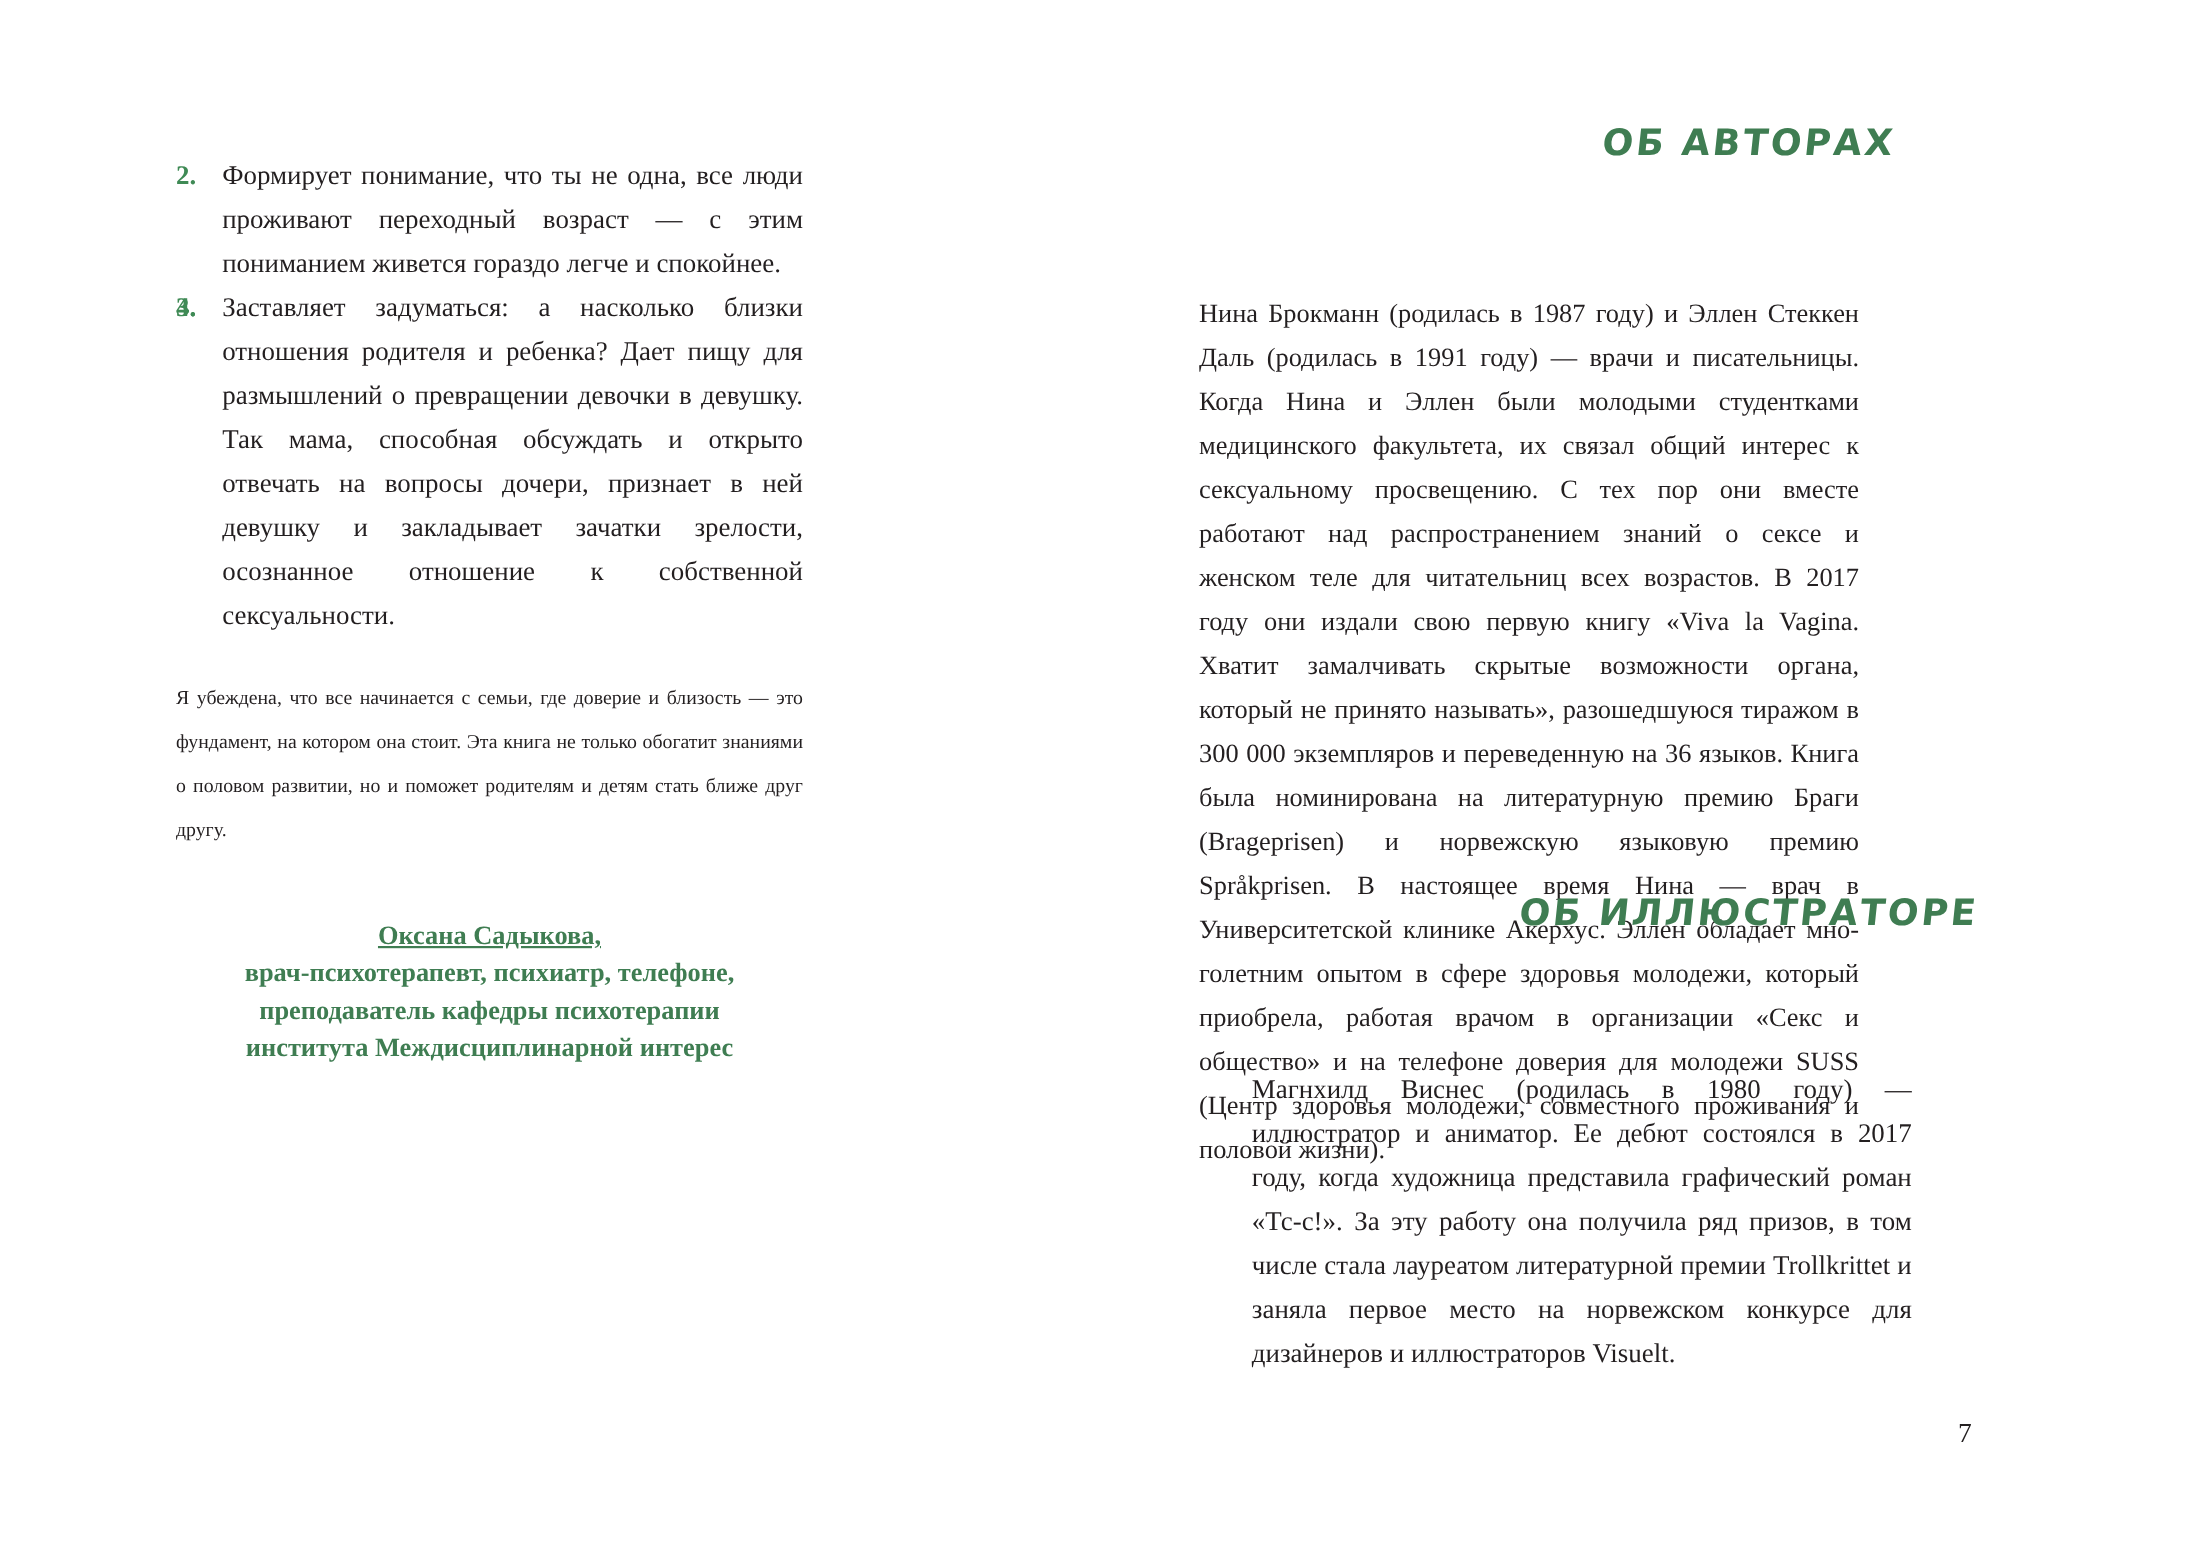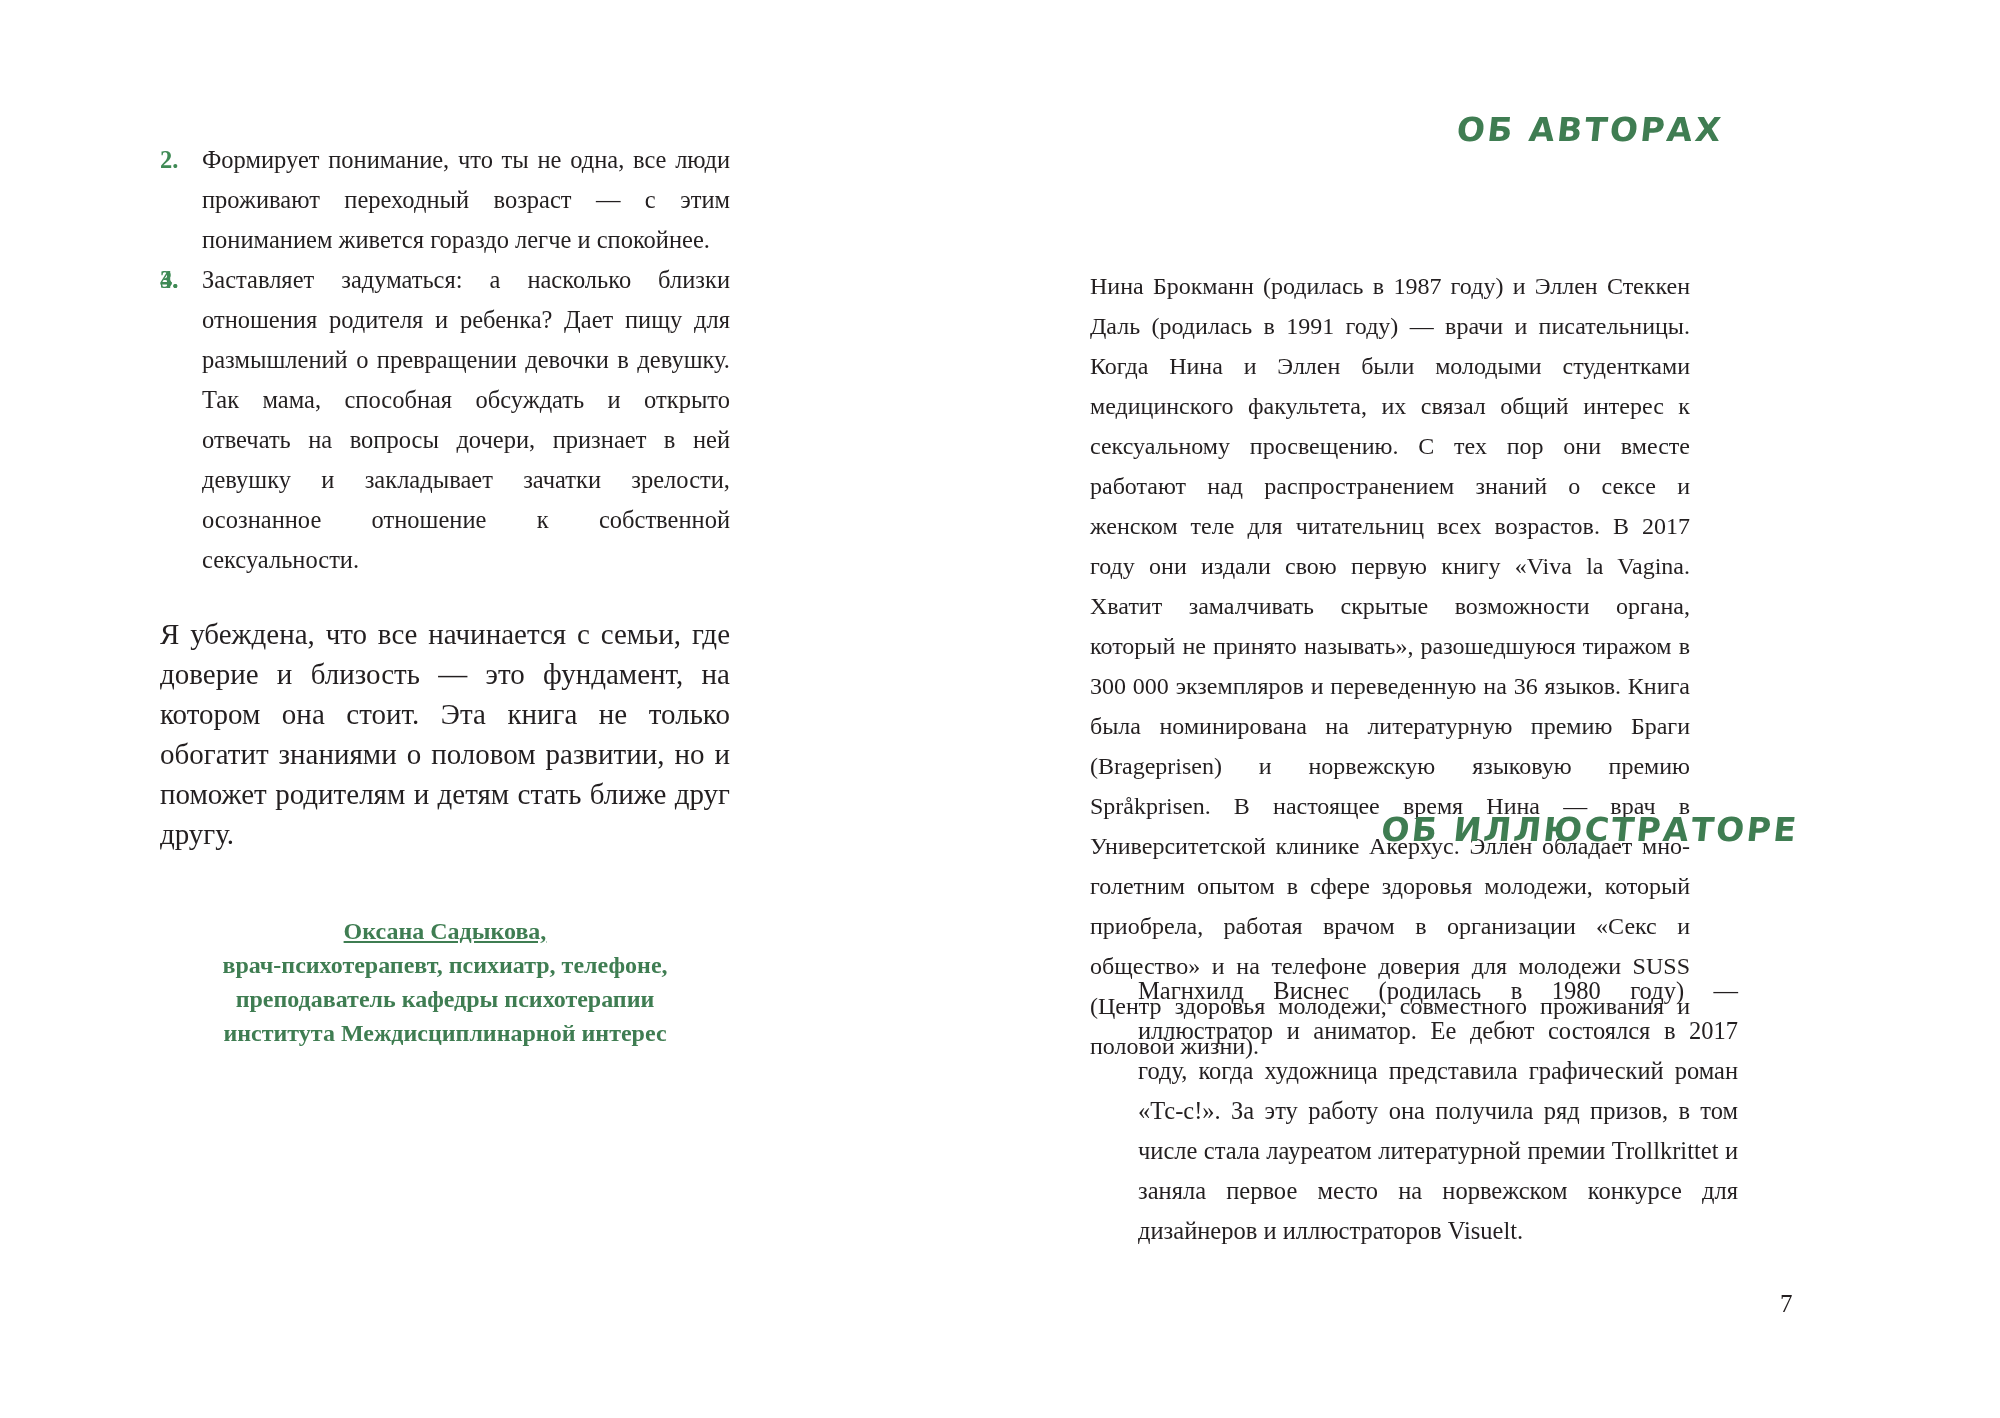--- a/index.html
+++ b/index.html
@@ -61,21 +61,21 @@
     top: 0;
     width: 34px;
     text-align: right;
     color: #3f8a55;
     font-weight: bold;
     font-size: 24.5px;
     line-height: 40px;
   }
 
   .body-para {
-    font-size: 29px;
+    font-size: 18px;
     line-height: 40px;
     text-align: justify;
     text-justify: inter-word;
     margin: 34px 0 15px 0;
   }
 
   
   .signature {
     margin-top: 60px;
     text-align: center;

